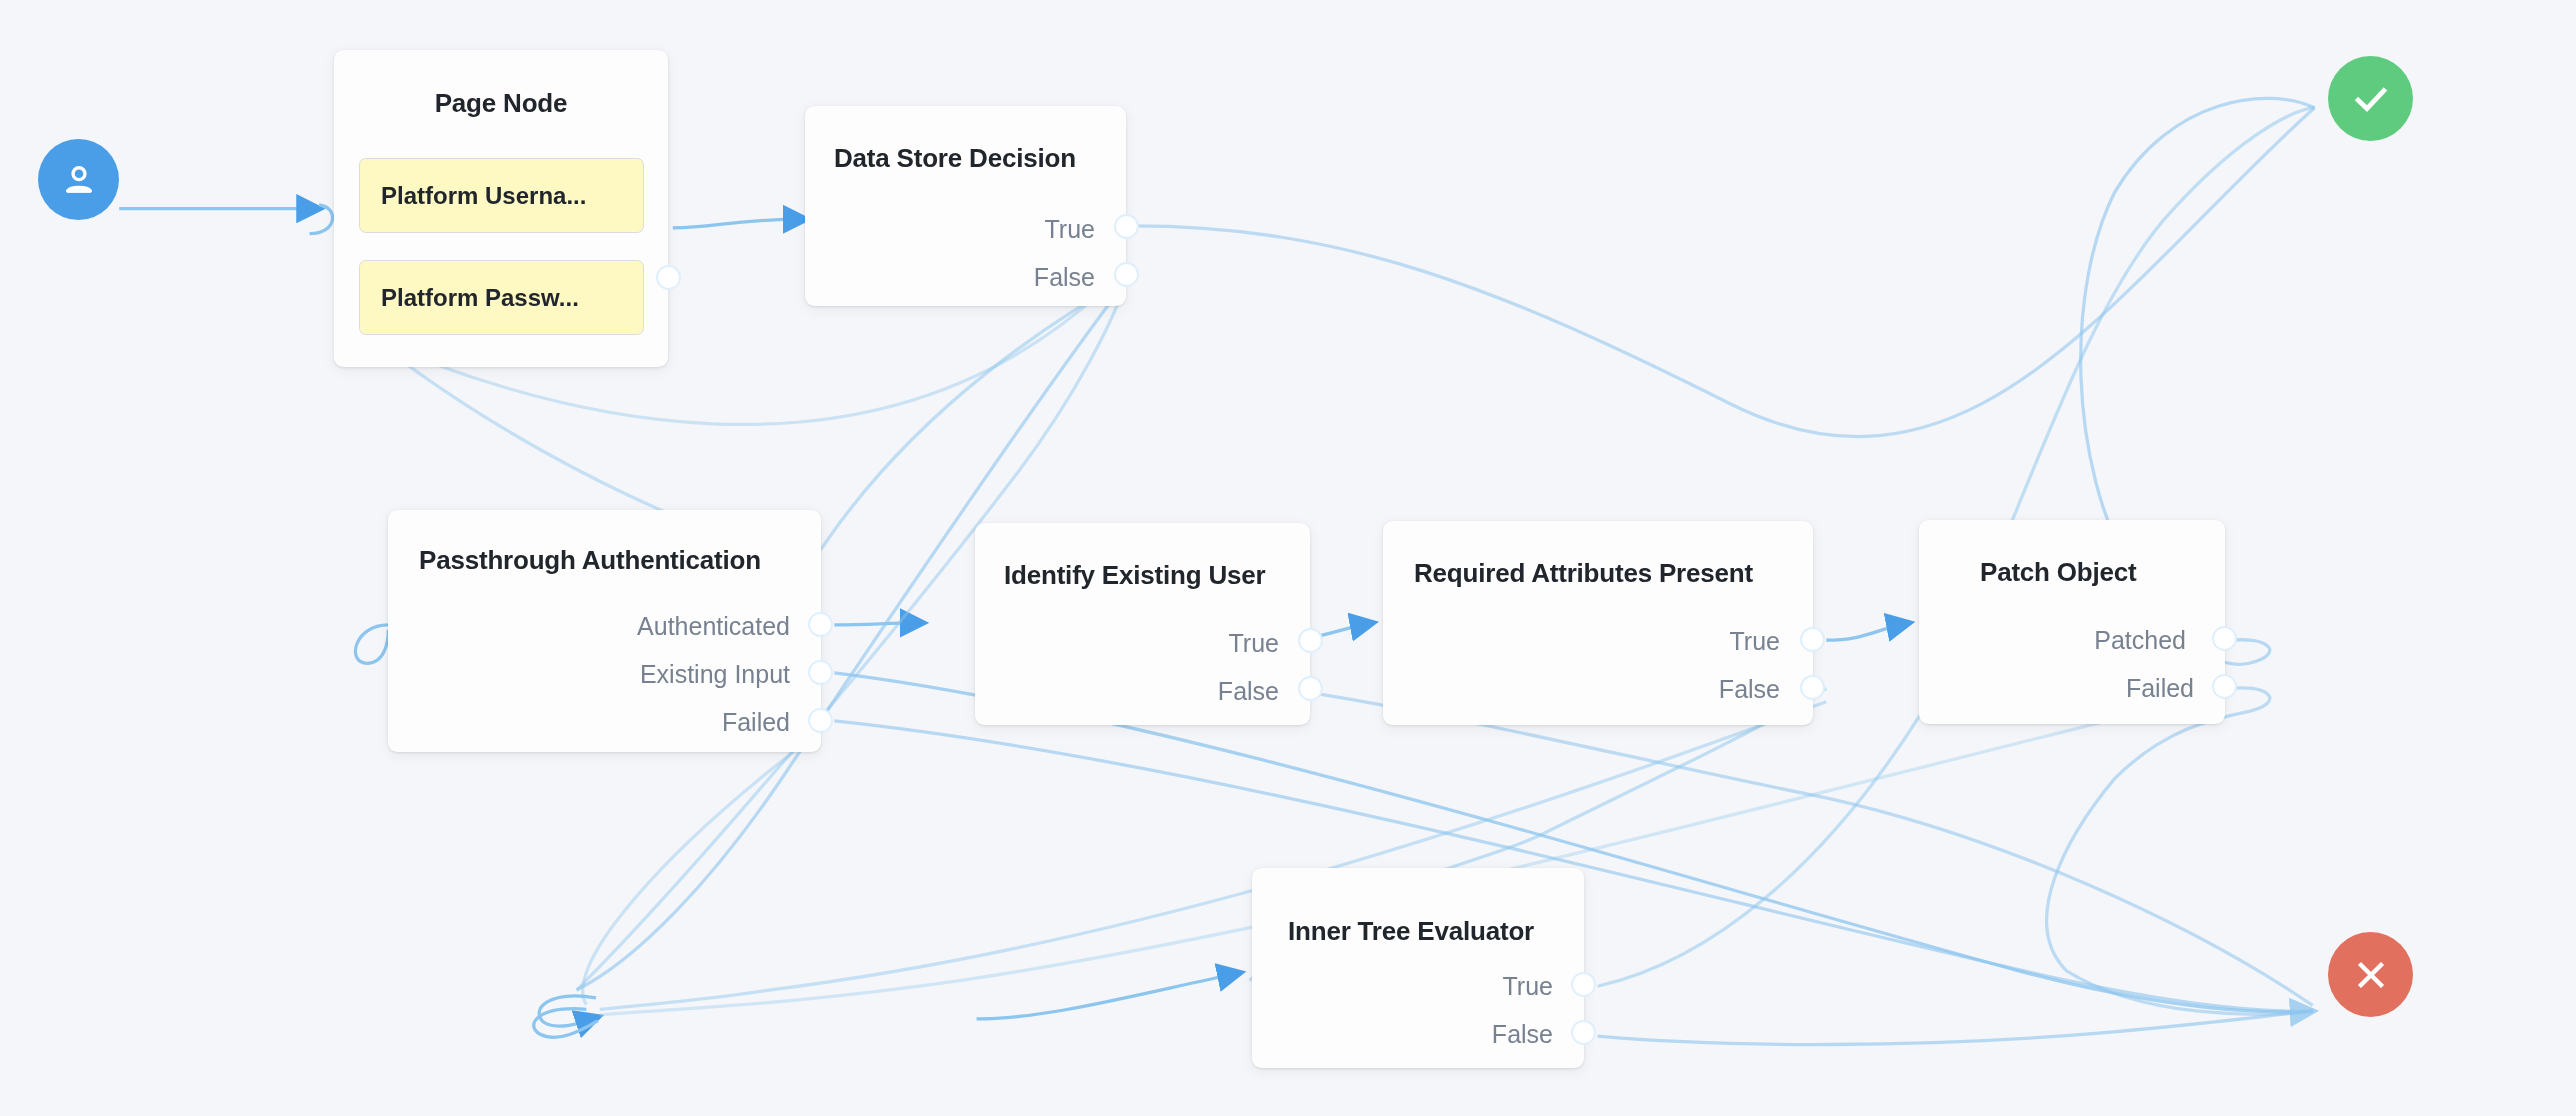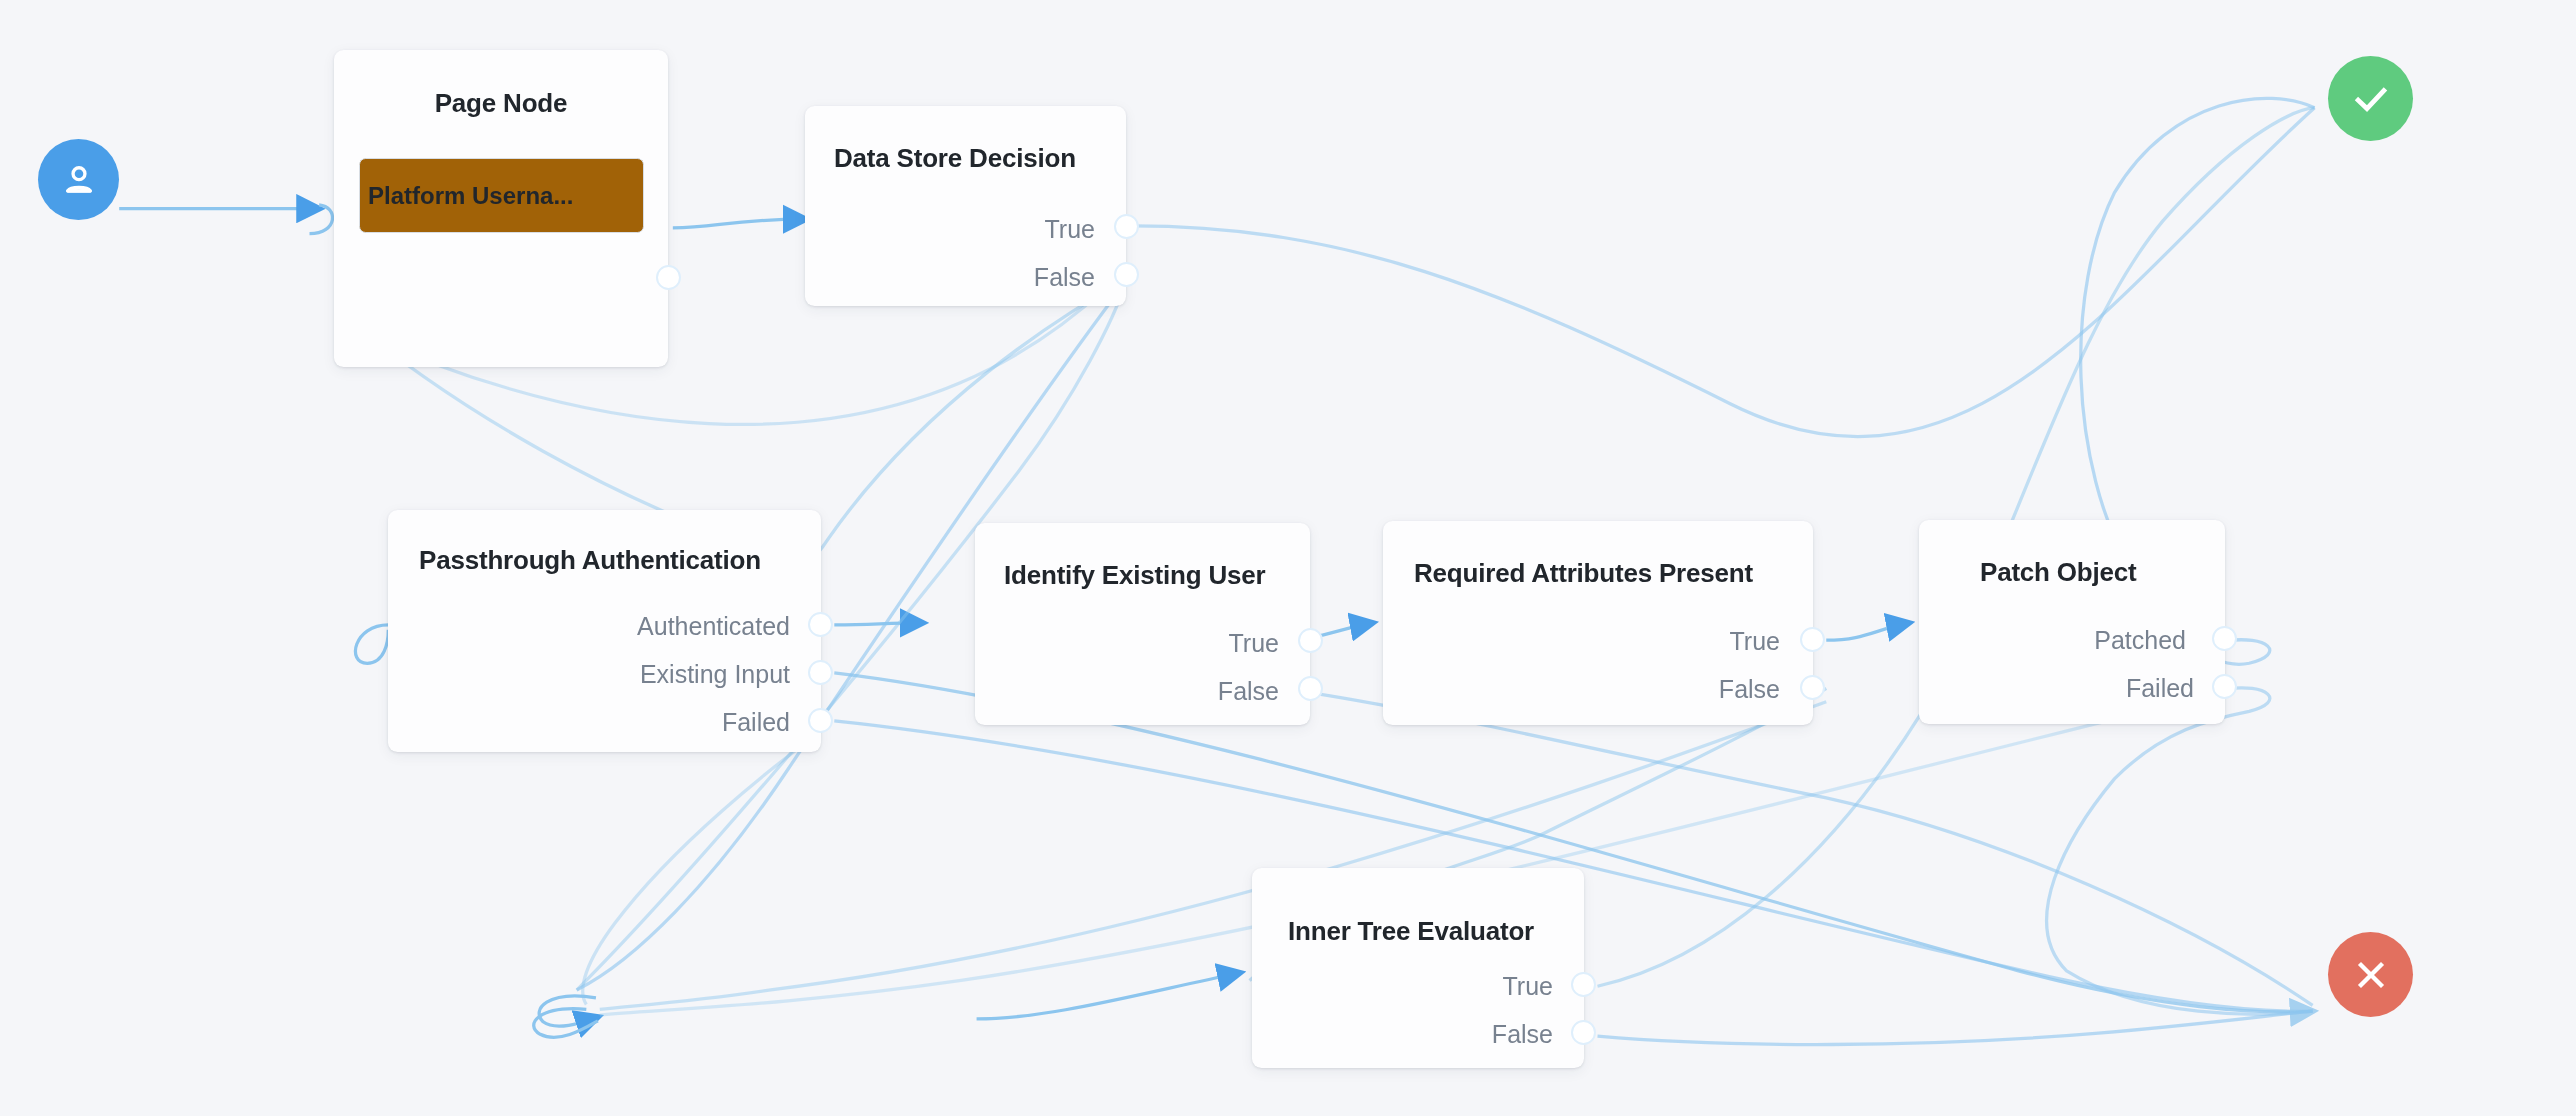--- a/index.html
+++ b/index.html
@@ -50,27 +50,27 @@
   .out-row {
     font-size: 25px;
     color: #77818f;
     text-align: right;
     white-space: nowrap;
     line-height: 1;
   }
   .field {
     border: 1px solid #d8dde3;
     border-radius: 6.7px;
-    background: #a16207;
+    background: #fef9c3;
     font-size: 24px;
     font-weight: bold;
     color: #21262c;
     display: flex;
     align-items: center;
-    padding-left: 8px;
+    padding-left: 21px;
     box-sizing: border-box;
     white-space: nowrap;
   }
   .port {
     position: absolute;
     width: 25px;
     height: 25px;
     border-radius: 50%;
     background: #ffffff;
     border: 2.9px solid #dfeffc;
@@ -165,20 +165,21 @@
     <svg width="42" height="42" viewBox="0 0 24 24">
       <circle cx="12" cy="8.4" r="3.4" fill="none" stroke="#ffffff" stroke-width="1.9"></circle>
       <path d="M5.6,18.2 C7.2,15.6 16.8,15.6 18.4,18.2 Z" fill="none" stroke="#ffffff" stroke-width="1.9" stroke-linejoin="round"></path>
       <path d="M5.6,18.3 L18.4,18.3" stroke="#ffffff" stroke-width="1.9" stroke-linecap="round"></path>
     </svg>
   </div>
 
   <div class="node" style="left:334px; top:50px; width:334px; height:317px;">
     <div class="node-title title-center" style="position:absolute; left:0; top:38px; width:100%;text-align:center;">Page Node</div>
     <div class="field" style="position:absolute; left:25px; top:108px; width:285px; height:75px;">Platform Userna...</div>
+    <div class="field" style="position:absolute; left:25px; top:210px; width:285px; height:75px;">Platform Passw...</div>
     <div class="port" style="left:322px; top:215px;"></div>
   </div>
 
   <div class="node" style="left:805px; top:106px; width:321px; height:200px;">
     <div class="node-title title-left" style="position:absolute; left:29px; top:37px;">Data Store Decision</div>
     <div class="out-row" style="position:absolute; right:31px; top:111px;">True</div>
     <div class="out-row" style="position:absolute; right:31px; top:159px;">False</div>
     <div class="port" style="left:309px; top:108px;"></div>
     <div class="port" style="left:309px; top:156px;"></div>
   </div>

